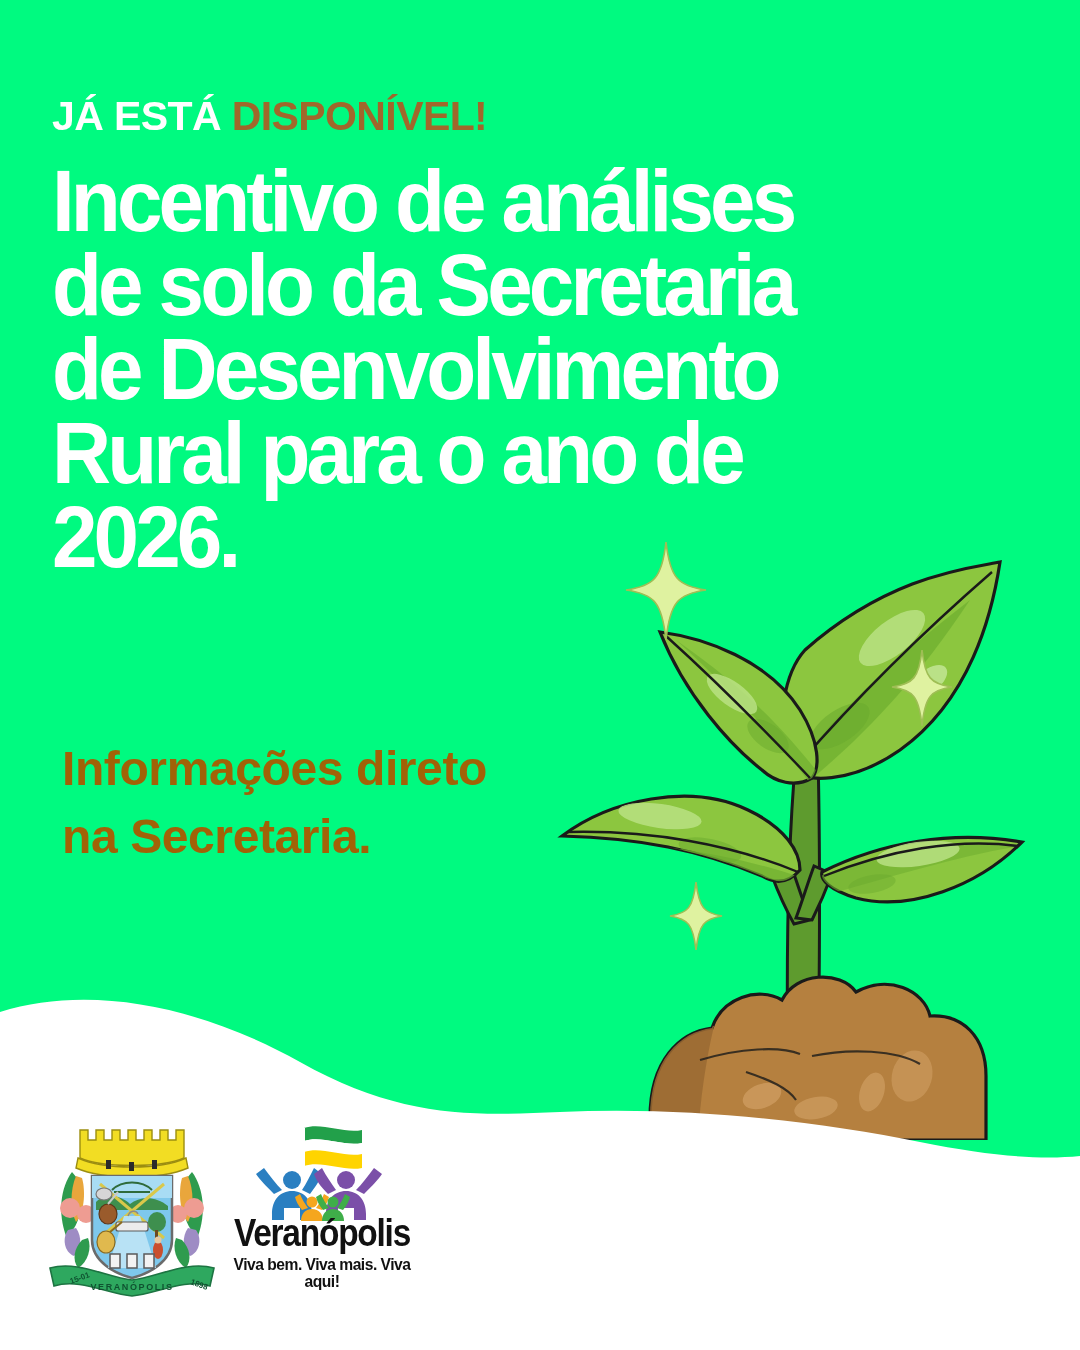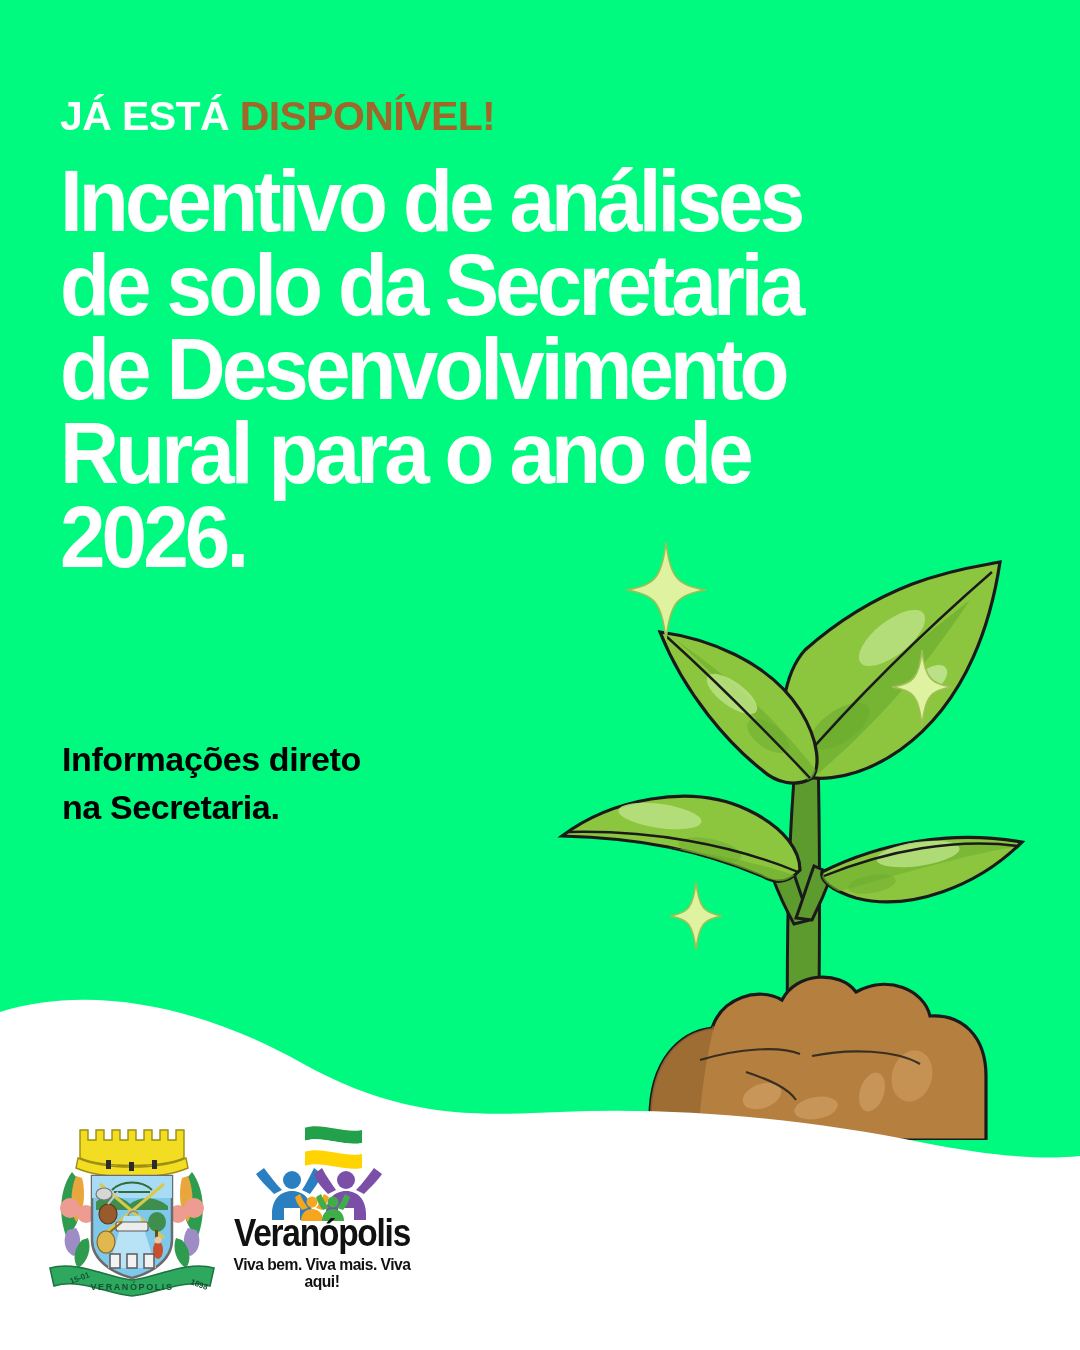--- a/index.html
+++ b/index.html
@@ -32,21 +32,21 @@
   .plant-layer {
     position:absolute;
     left:500px; top:520px;
     width:580px; height:620px;
     z-index:2;
   }
 
   
   .text-col {
     position:absolute;
-    left:60px; top:96px;
+    left:52px; top:96px;
     width:900px;
     z-index:4;
   }
 
   .eyebrow {
     font-size:41px;
     font-weight:bold;
     letter-spacing:-0.6px;
     line-height:1;
     color:#ffffff;
@@ -63,25 +63,25 @@
     color:#ffffff;
     transform:scaleX(0.93);
     transform-origin:left top;
     white-space:pre-line;
   }
 
   .subcopy {
     position:absolute;
     left:62px; top:735px;
     width:620px;
-    font-size:34px;
+    font-size:48px;
     font-weight:bold;
     line-height:1.42;
     letter-spacing:-0.4px;
-    color:#000000;
+    color:#a16207;
     white-space:pre-line;
     z-index:4;
   }
 
   
   .footer {
     position:absolute;
     left:0; bottom:0;
     width:1080px; height:240px;
     z-index:6;

